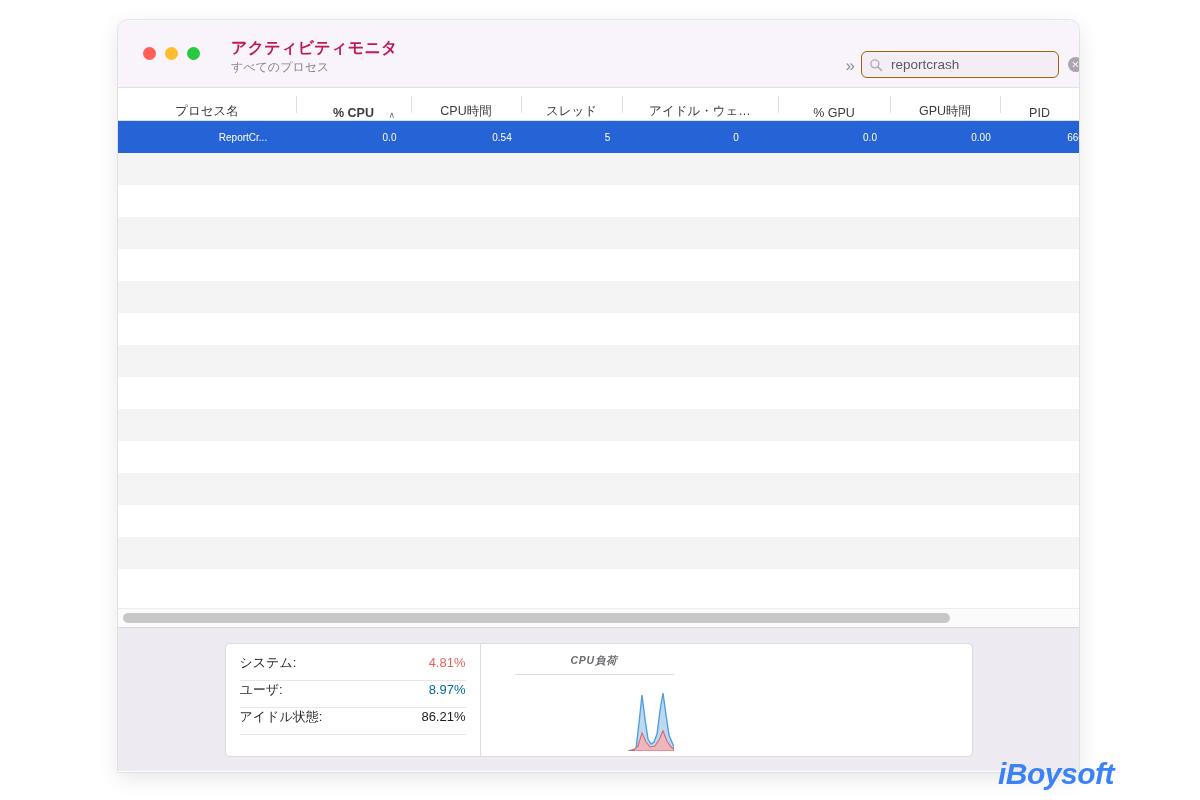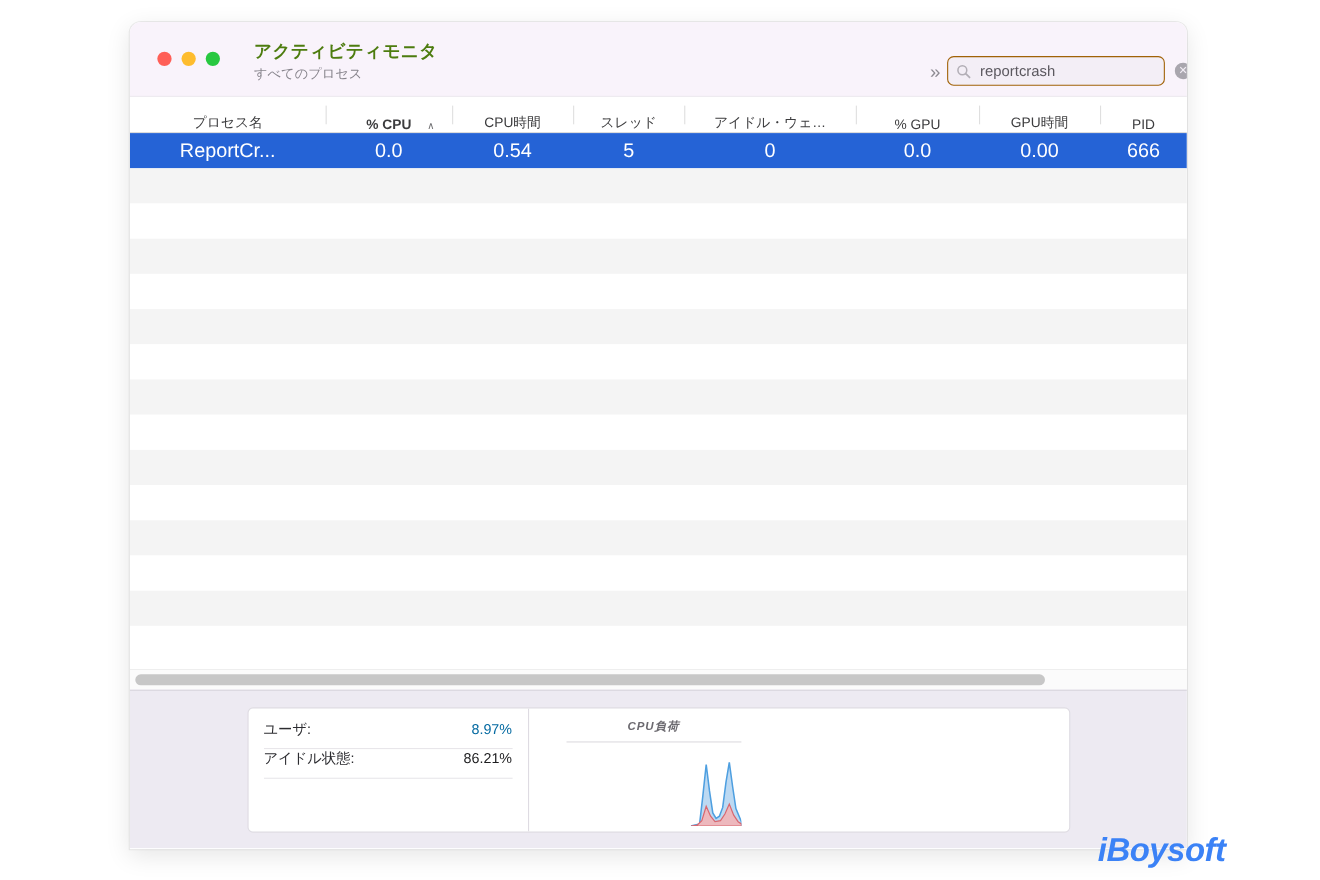--- a/index.html
+++ b/index.html
@@ -42,21 +42,21 @@
   }
   .dot { width: 13px; height: 13px; border-radius: 50%; display: block; }
   .dot.red    { background: #ff5f57; }
   .dot.yellow { background: #febc2e; }
   .dot.green  { background: #28c840; }
 
   .title-block { position: absolute; left: 113px; top: 18px; }
   .app-title {
     font-size: 16px;
     font-weight: bold;
-    color: #4d7c0f;
+    color: #be185d;
     letter-spacing: 0.3px;
     line-height: 20px;
   }
   .app-subtitle {
     font-size: 12px;
     color: #87848c;
     line-height: 16px;
     margin-top: 1px;
   }
 
@@ -156,22 +156,23 @@
   .table-body {
     position: relative;
     height: 487px;
     background: #ffffff;
     overflow: hidden;
   }
   .row {
     display: flex;
     height: 32px;
     align-items: flex-end;
-    font-size: 18px;
+    font-size: 10px;
     color: #25252a;
+    padding-left: 36px;
   }
   .row.odd  { background: #f4f4f4; }
   .row.even { background: #ffffff; }
   .row.selected { background: #2563d6; color: #ffffff; }
   .cell {
     height: 100%;
     display: flex;
     align-items: center;
     justify-content: center;
     flex: 0 0 auto;
@@ -355,20 +356,24 @@
 
   <div class="hscroll-track">
     <div class="hscroll-thumb" style="width: 87%;"></div>
   </div>
 
   <div class="bottom-panel">
     <div class="stats-wrap">
 
       <div class="stats-card card-left">
         <div class="stat-row">
+          <span class="stat-label">システム:</span>
+          <span class="stat-value red">4.81%</span>
+        </div>
+        <div class="stat-row">
           <span class="stat-label">ユーザ:</span>
           <span class="stat-value blue">8.97%</span>
         </div>
         <div class="stat-row">
           <span class="stat-label">アイドル状態:</span>
           <span class="stat-value">86.21%</span>
         </div>
       </div>
 
       <div class="stats-card card-mid">

